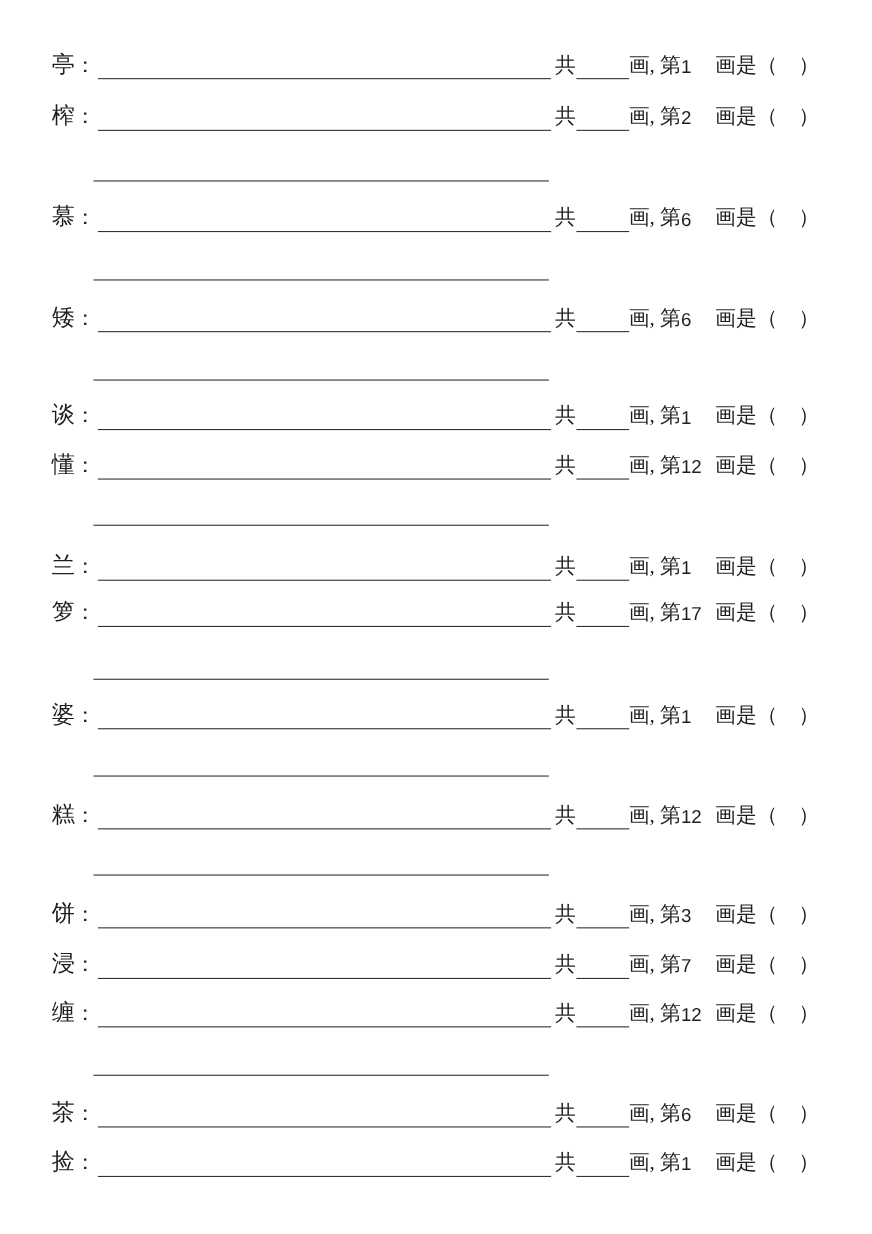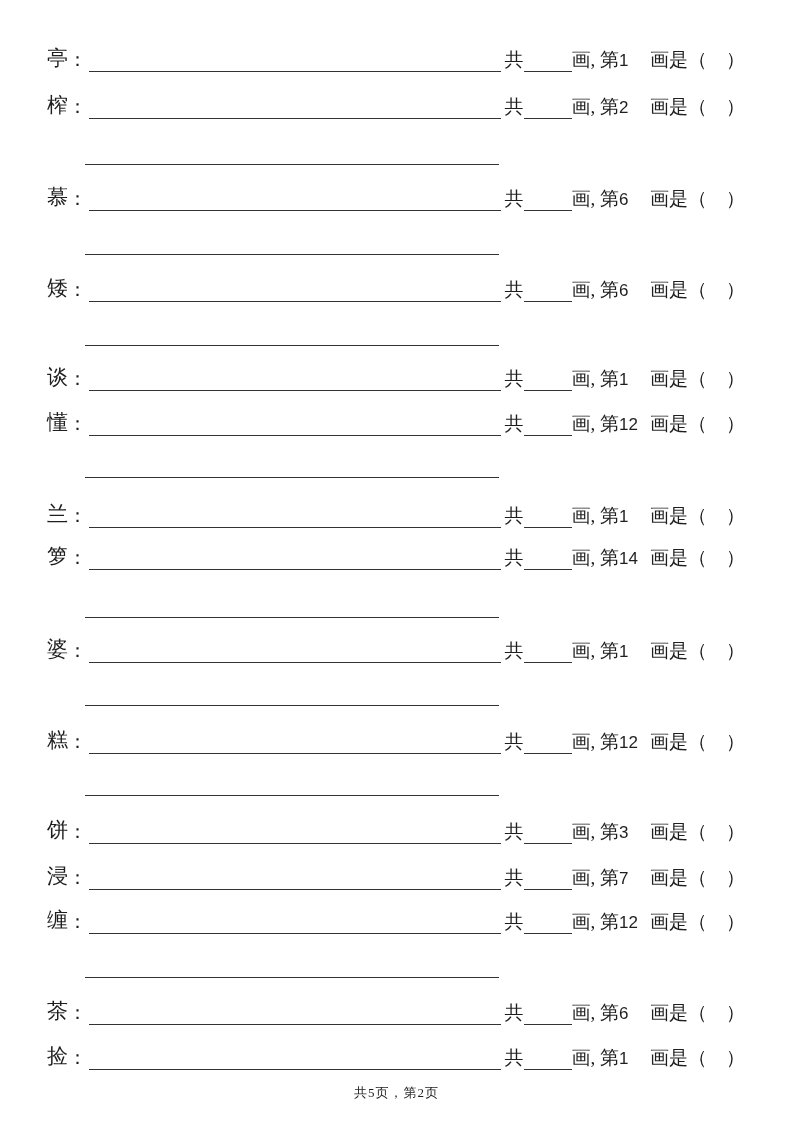--- a/index.html
+++ b/index.html
@@ -78,21 +78,21 @@
     <span class="char">兰</span>
       <span class="colon">：</span>
     <span class="wline"></span>
     <span class="rhs"><span class="t">共</span><span class="blank"></span><span class="t">画, 第</span><span class="num">1</span><span class="t">画是（　）</span></span>
   </div>
 
   <div class="entry" style="top:540px">
     <span class="char">箩</span>
       <span class="colon">：</span>
     <span class="wline"></span>
-    <span class="rhs"><span class="t">共</span><span class="blank"></span><span class="t">画, 第</span><span class="num">14</span><span class="t">画是（　）</span></span>
+    <span class="rhs"><span class="t">共</span><span class="blank"></span><span class="t">画, 第</span><span class="num">17</span><span class="t">画是（　）</span></span>
   </div>
   <div class="xline" style="top:617px"></div>
 
   <div class="entry" style="top:633px">
     <span class="char">婆</span>
       <span class="colon">：</span>
     <span class="wline"></span>
     <span class="rhs"><span class="t">共</span><span class="blank"></span><span class="t">画, 第</span><span class="num">1</span><span class="t">画是（　）</span></span>
   </div>
   <div class="xline" style="top:705px"></div>
@@ -134,15 +134,14 @@
     <span class="rhs"><span class="t">共</span><span class="blank"></span><span class="t">画, 第</span><span class="num">6</span><span class="t">画是（　）</span></span>
   </div>
 
   <div class="entry" style="top:1040px">
     <span class="char">捡</span>
       <span class="colon">：</span>
     <span class="wline"></span>
     <span class="rhs"><span class="t">共</span><span class="blank"></span><span class="t">画, 第</span><span class="num">1</span><span class="t">画是（　）</span></span>
   </div>
 
-  <div class="footer">共5页，第2页</div>
 
 </div>
 
 </body></html>

